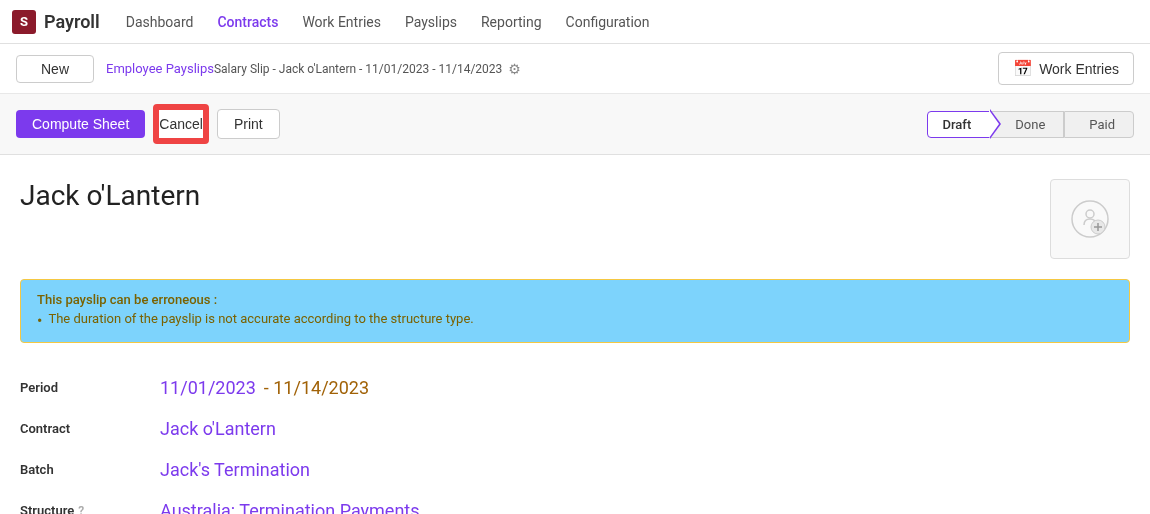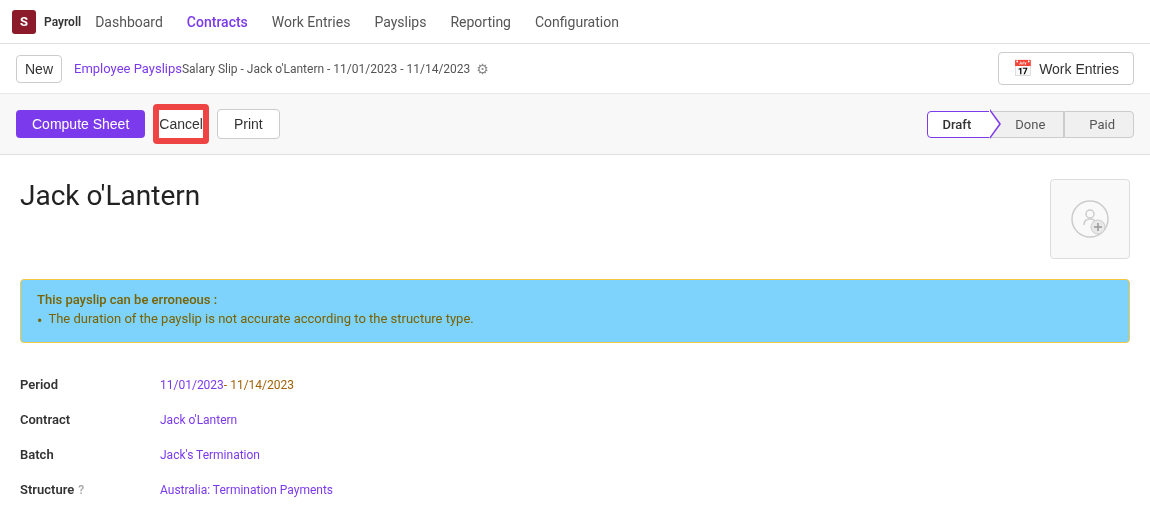--- a/index.html
+++ b/index.html
@@ -24,22 +24,22 @@
       display: flex;
       align-items: center;
       justify-content: center;
       border-radius: 3px;
       margin-right: 8px;
       flex-shrink: 0;
     }
     .nav-app-name {
       font-weight: 600;
       color: #333;
-      margin-right: 4px;
-      font-size: 12px;
+      margin-right: 16px;
+      font-size: 18px;
       text-align: right;
     }
     .nav-items {
       display: flex;
       align-items: center;
       gap: 4px;
     }
     .nav-item {
       padding: 4px 10px;
       color: #555;
@@ -55,21 +55,21 @@
       display: flex;
       align-items: center;
       padding: 8px 16px;
       border-bottom: 1px solid #e8e8e8;
       background: #fff;
       gap: 12px;
     }
     .btn-new {
       border: 1px solid #ccc;
       background: #fff;
-      padding: 5px 8px;
+      padding: 5px 24px;
       border-radius: 4px;
       cursor: pointer;
       font-size: 14px;
       color: #333;
     }
     .breadcrumb-area {
       display: flex;
       flex-direction: row;
       flex: 1;
     }
@@ -268,24 +268,24 @@
       gap: 4px;
     }
     .field-label .help-icon {
       color: #aaa;
       font-size: 12px;
       cursor: pointer;
     }
     .field-value {
       padding: 10px 0;
       color: #555;
-      font-size: 12px;
-      display: flex;
-      align-items: center;
-      gap: 0;
+      font-size: 18px;
+      display: flex;
+      align-items: center;
+      gap: 8px;
     }
     .field-value .link {
       color: #7c3aed;
       cursor: pointer;
     }
     .field-value .separator {
       color: #a16207;
     }
     .field-value .date-link {
       color: #7c3aed;

